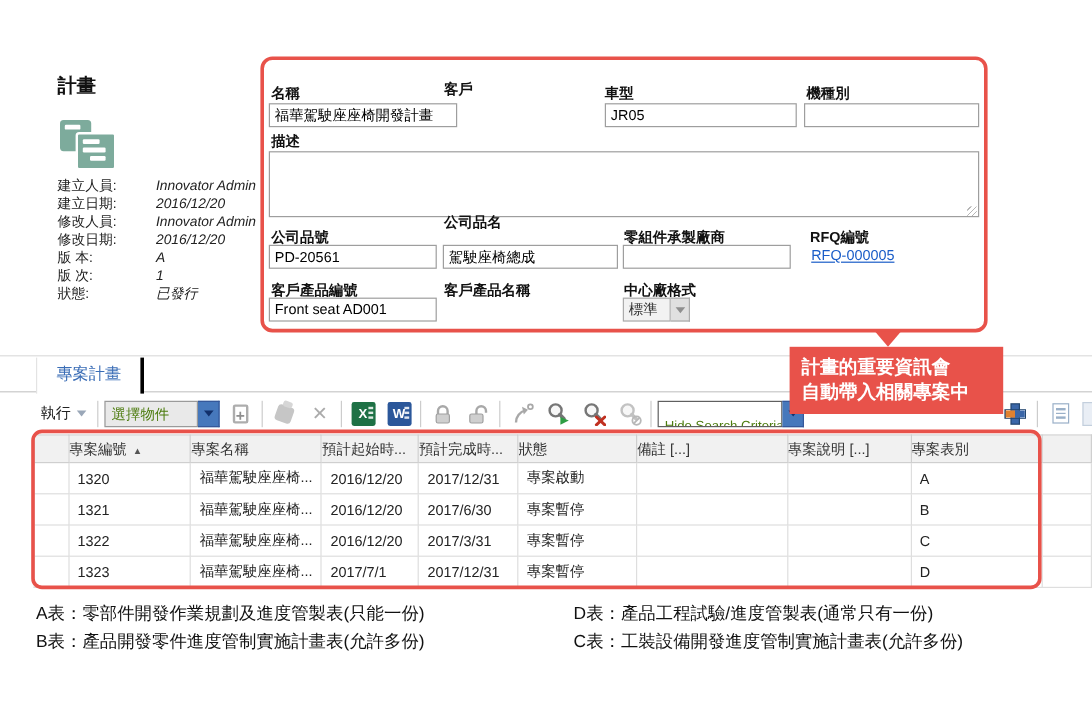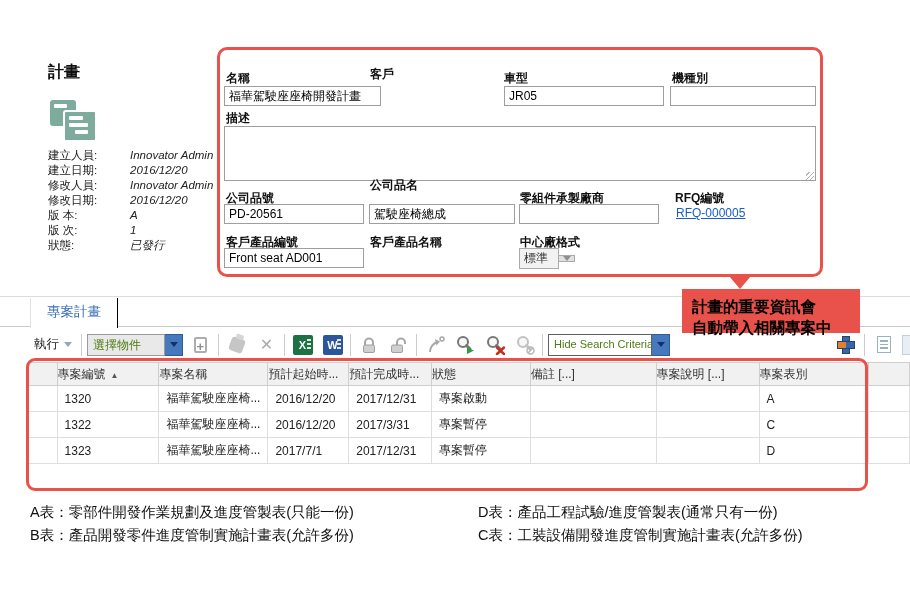--- a/index.html
+++ b/index.html
@@ -29,48 +29,48 @@
   .resize-grip { position:absolute; left:586px; top:122px; width:8px; height:8px;
                  background:repeating-linear-gradient(135deg,#fff 0 2px,#b5b5b5 2px 3px); }
   .l-name{left:6px;top:20px}.l-cust{left:150px;top:16px}.l-model{left:284px;top:20px}.l-mtype{left:452px;top:20px}
   .f-name{left:4px;top:36px;width:157px}.f-model{left:284px;top:36px;width:160px}.f-mtype{left:450px;top:36px;width:146px}
   .l-desc{left:6px;top:60px}
   .l-cpn{left:6px;top:140px}.l-cpname{left:150px;top:127px}.l-supp{left:300px;top:140px}.l-rfq{left:455px;top:140px}
   .f-cpn{left:4px;top:154px;width:140px}.f-cpname{left:149px;top:154px;width:146px}.f-supp{left:299px;top:154px;width:140px}
   .rfq-link{position:absolute;left:456px;top:156px;font-size:12px;color:#1a5dc8;text-decoration:underline;}
   .l-custpn{left:6px;top:184px}.l-custpname{left:150px;top:184px}.l-fmt{left:300px;top:184px}
   .f-custpn{left:4px;top:198px;width:140px}.f-custpname{left:149px;top:198px;width:146px}
-  .fmt-combo{position:absolute;left:299px;top:198px;display:flex;height:20px;align-items:center;}
+  .fmt-combo{position:absolute;left:299px;top:198px;display:flex;height:20px;}
   .fmt-field{width:40px;background:#f2f2f2;border:1px solid #ababab;font-size:12px;padding:1px 4px;color:#333;}
   .fmt-btn{width:16px;background:#e0e0e0;border:1px solid #ababab;border-left:none;display:flex;align-items:center;justify-content:center;}
   .caret{width:0;height:0;border-left:4px solid transparent;border-right:4px solid transparent;border-top:5px solid #8f8f8f;}
 
   
-  .callout { position:absolute; left:658px; top:289px; width:178px; height:44px; background:#e8524a;
-             color:#000000; font-size:15.5px; font-weight:bold; line-height:21px; padding:7px 10px; z-index:5;margin-left:24px; }
+  .callout { position:absolute; left:658px; top:289px; width:178px; height:56px; background:#e8524a;
+             color:#ffffff; font-size:15.5px; font-weight:bold; line-height:21px; padding:7px 10px; z-index:5; }
   .callout-arrow { position:absolute; left:729px; top:276px; width:0; height:0; z-index:5;
                    border-left:11px solid transparent; border-right:11px solid transparent; border-top:13px solid #e8524a; }
 
   
   .tabbar { position:absolute; left:0; top:296px; width:910px; height:31px; background:#fff;
             border-top:1px solid #ddd; border-bottom:1px solid #c9c9c9; }
   .tab { position:absolute; left:30px; top:1px; height:30px; line-height:28px; padding:0 16px; background:#fff;
-         border-left:1px solid #e3e3e3; border-right:1px solid #000000; color:#3a6db6; font-size:13.5px; }
+         border-left:1px solid #e3e3e3; border-right:3px solid #000000; color:#3a6db6; font-size:13.5px; }
 
   
   .toolbar { position:absolute; left:30px; top:330px; height:29px; display:flex; align-items:center; gap:5px; }
   .toolbar-right { position:absolute; left:833px; top:330px; height:29px; display:flex; align-items:center; gap:6px; }
   .vsep { width:1px; height:22px; background:#ccc; }
   .exec { display:flex; align-items:center; gap:5px; font-size:12.5px; color:#222; padding:0 4px; cursor:default; }
   .exec .caret{border-top-color:#9aa7b8;}
   .combo { display:flex; height:22px; }
   .combo-field { width:78px; background:#e9e9e9; border:1px solid #9a9a9a; font-size:12px; padding:2px 5px; color:#4d7c0f; white-space:nowrap; overflow:hidden;}
   .combo-btn { width:18px; background:#4678bc; display:flex; align-items:center; justify-content:center; border:1px solid #35589a; border-left:none;}
   .combo-btn .caret{border-top-color:#12306b;}
-  .search-combo .combo-field { width:104px; background:#fff; border:1px solid #5f5f5f; font-size:11px; padding-top:3px;}
+  .search-combo .combo-field { width:104px; background:#fff; border:1px solid #5f5f5f; font-size:11px; padding-top:14px;}
   .icon-btn { width:25px; height:25px; display:flex; align-items:center; justify-content:center; position:relative; }
   .doc { width:13px; height:16px; border:2px solid #adadad; border-radius:2px; position:relative; }
   .doc-plus-sign { position:absolute; right:1px; bottom:-1px; font-size:13px; font-weight:bold; color:#8f8f8f; line-height:10px;}
   .paste-shape{width:14px;height:14px;background:#c6c6c6;border-radius:3px;transform:rotate(20deg);position:relative;}
   .paste-shape::after{content:"";position:absolute;left:3px;top:-4px;width:8px;height:5px;background:#d6d6d6;border-radius:2px;}
   .x-del { font-size:16px; font-weight:bold; color:#ababab; }
   .office { width:20px; height:20px; border-radius:2px; color:#fff; font-weight:bold; font-size:11px;
             display:flex; align-items:center; justify-content:center; position:relative; }
   .office .bars{position:absolute; right:2px; top:4px; display:flex; flex-direction:column; gap:2px;}
   .office .bars i{display:block; width:4px; height:2px; background:rgba(255,255,255,.85);}
@@ -335,20 +335,32 @@
           <td>2016/12/20</td>
           <td>2017/12/31</td>
           <td>專案啟動</td>
           <td></td>
           <td></td>
           <td>A</td>
           <td></td>
         </tr>
         <tr>
           <td></td>
+          <td>1321</td>
+          <td>福華駕駛座座椅...</td>
+          <td>2016/12/20</td>
+          <td>2017/6/30</td>
+          <td>專案暫停</td>
+          <td></td>
+          <td></td>
+          <td>B</td>
+          <td></td>
+        </tr>
+        <tr>
+          <td></td>
           <td>1322</td>
           <td>福華駕駛座座椅...</td>
           <td>2016/12/20</td>
           <td>2017/3/31</td>
           <td>專案暫停</td>
           <td></td>
           <td></td>
           <td>C</td>
           <td></td>
         </tr>

